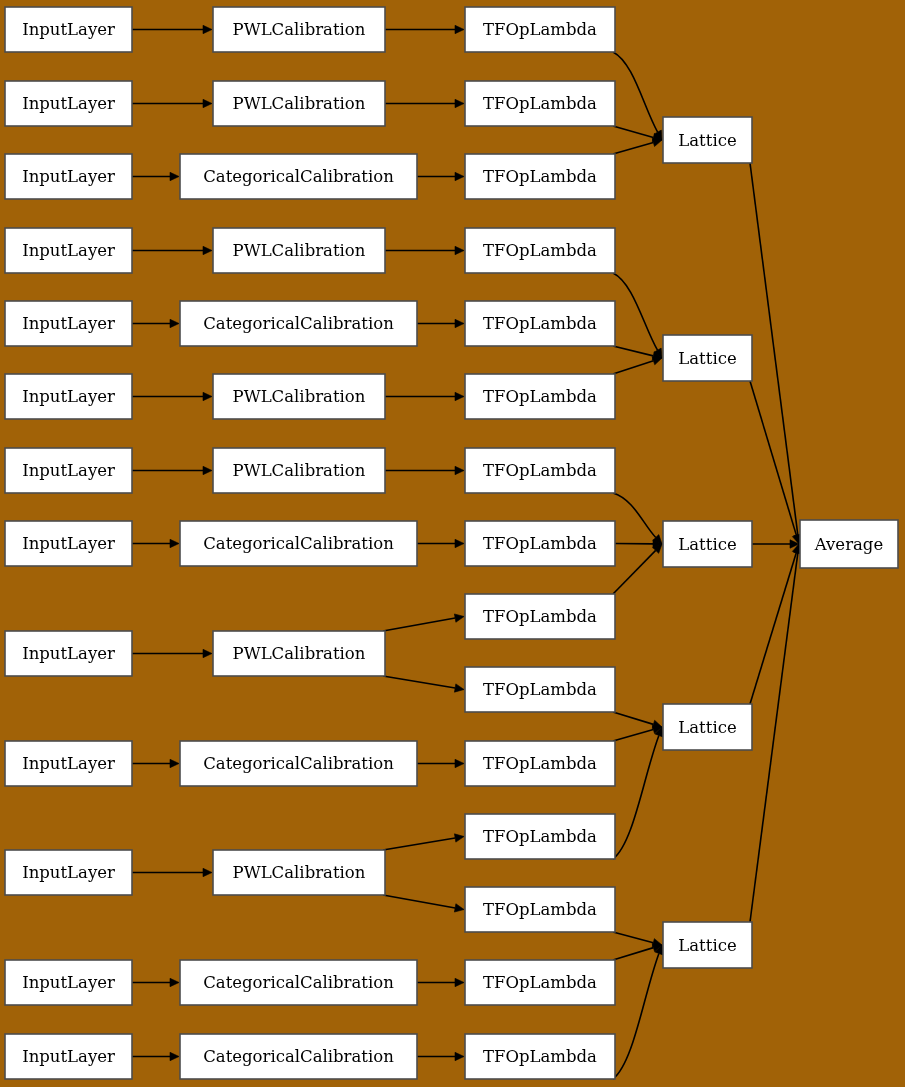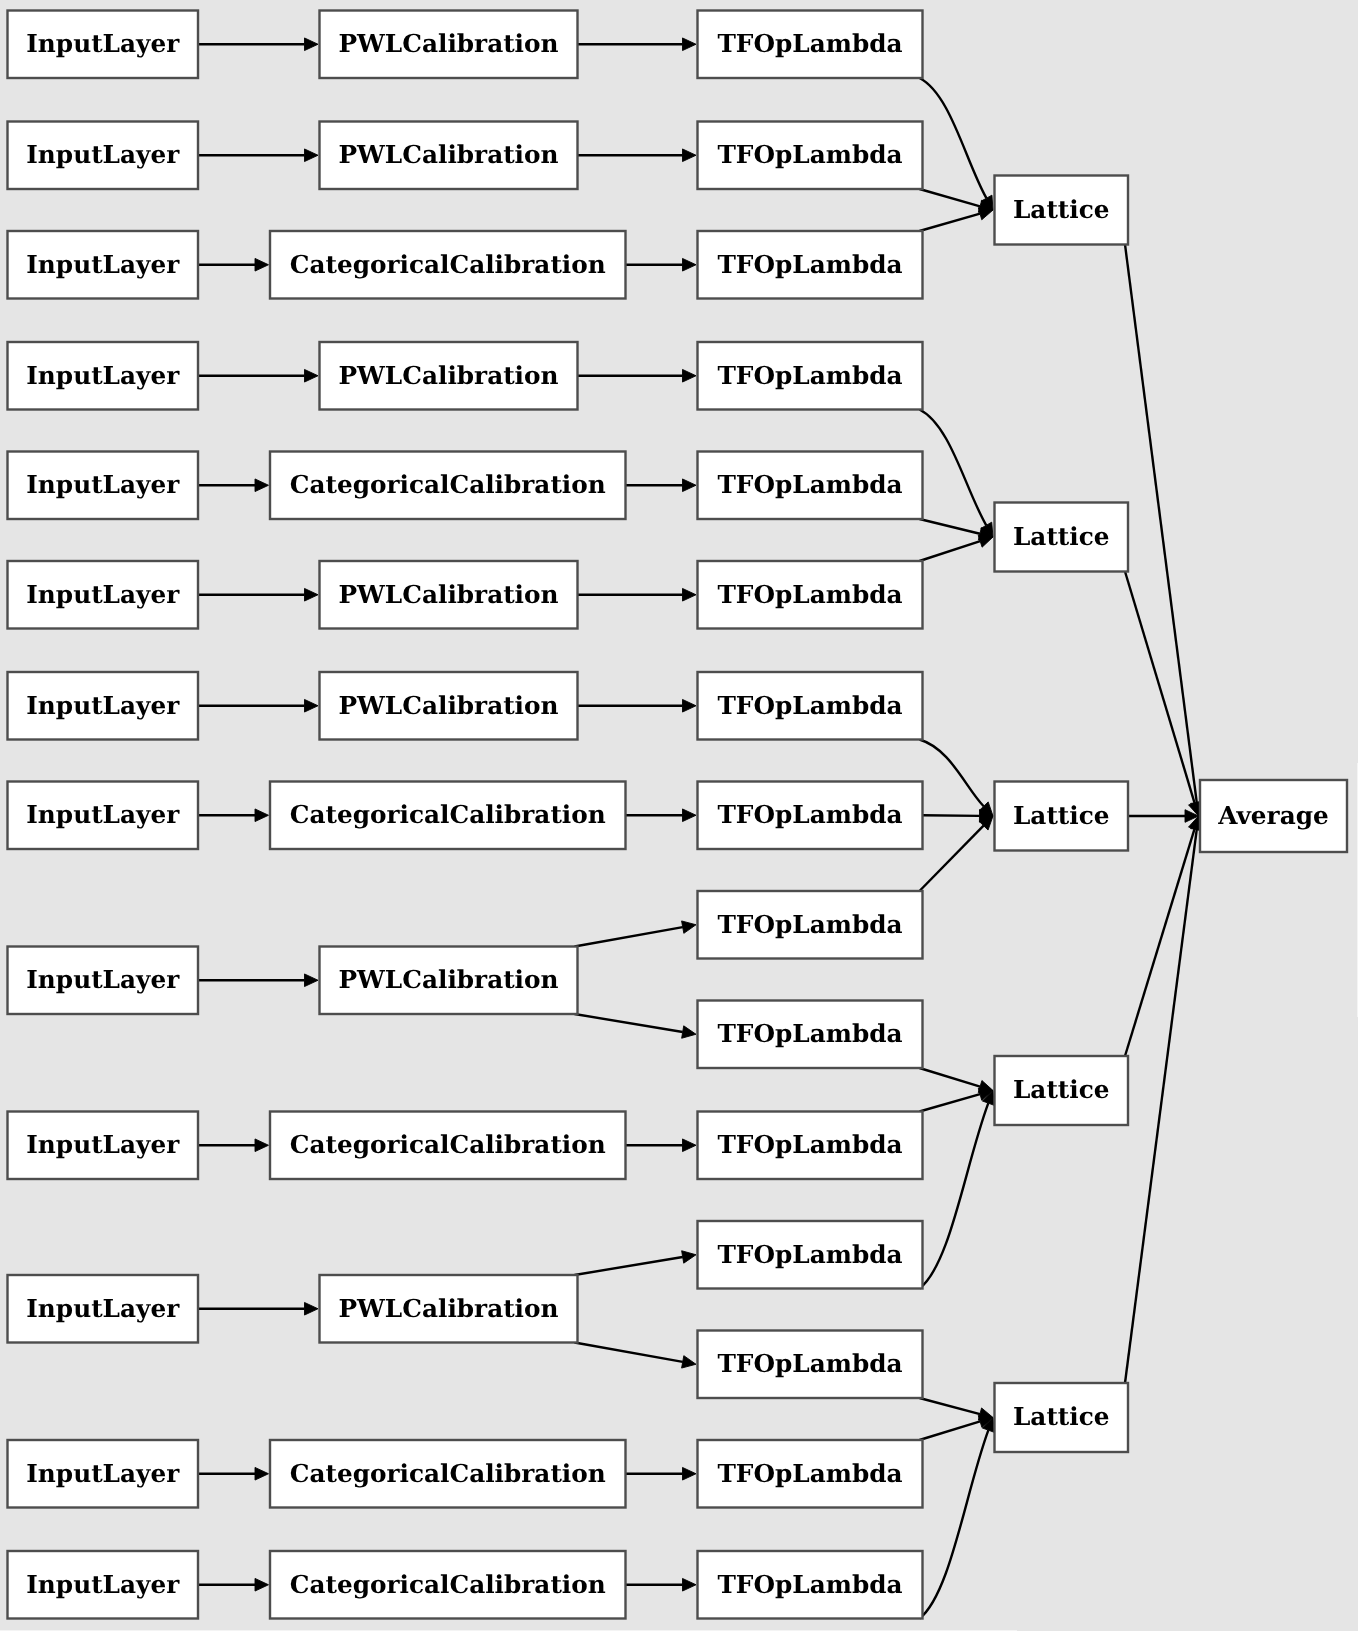--- a/index.html
+++ b/index.html
@@ -4,23 +4,22 @@
 <style>
   html, body {
     margin: 0;
     padding: 0;
     background: #ffffff;
   }
   #graph-root {
     position: relative;
     width: 905px;
     height: 1087px;
-    background: #e5e5e5;
+    background: #a16207;
     overflow: hidden;
-    font-weight: bold;
   }
   svg#graph-canvas {
     position: absolute;
     top: 0;
     left: 0;
     width: 905px;
     height: 1087px;
     display: block;
   }
   .node-rect {

